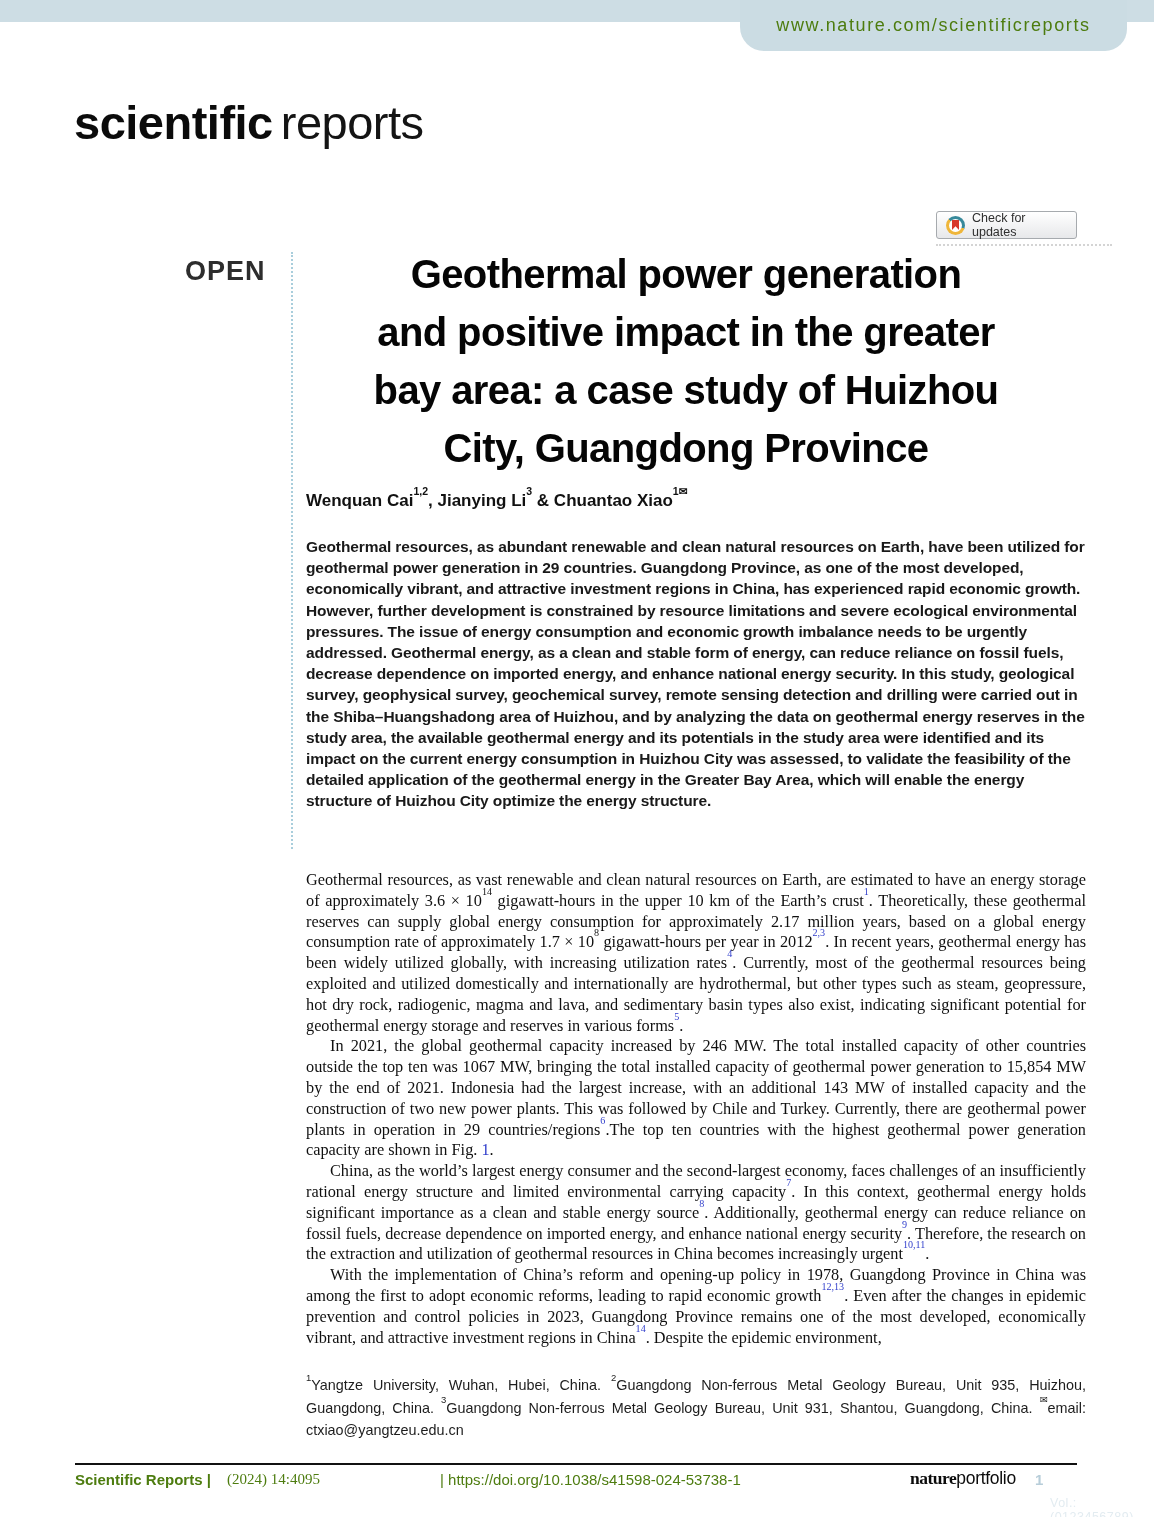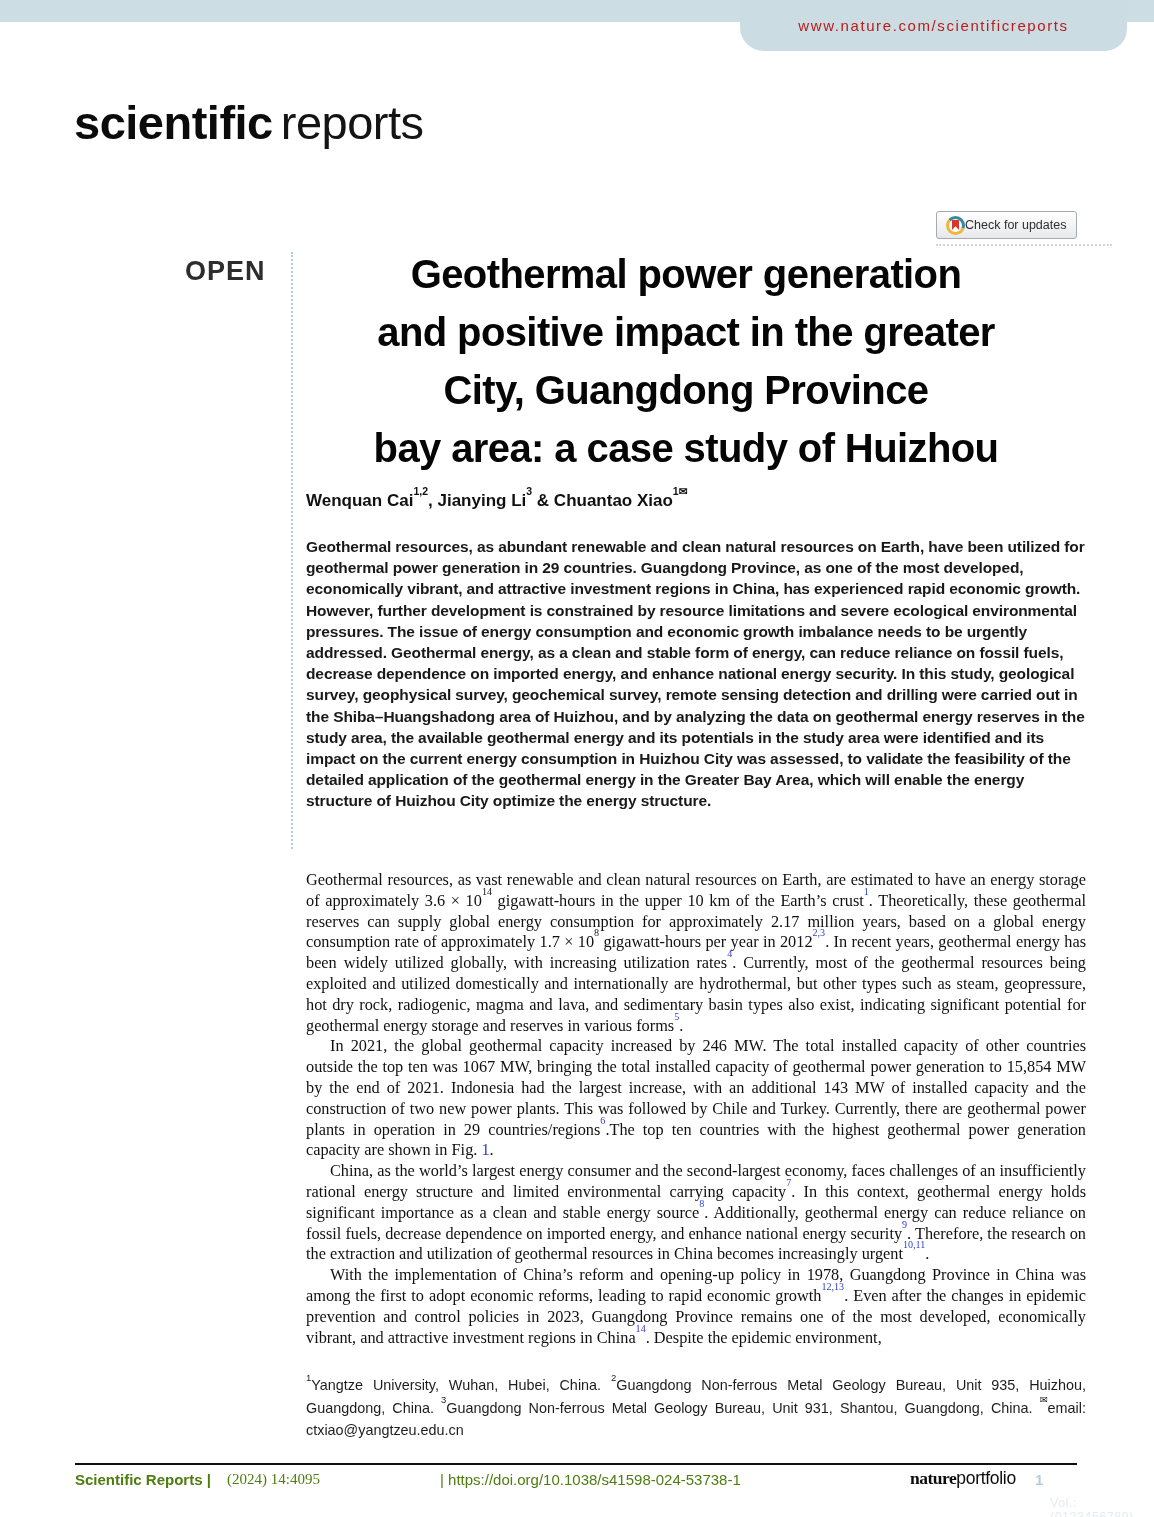--- a/index.html
+++ b/index.html
@@ -8,31 +8,31 @@
     position:relative; width:1154px; height:1517px;
     background:#ffffff; margin:0 auto; overflow:hidden;
   }
   
   .top-strip { position:absolute; top:0; left:0; width:1154px; height:22px; background:#cdddE4; background:#cdDDe4; }
   .url-box {
     position:absolute; top:0; left:740px; width:387px; height:51px;
     background:#cbdce3; border-radius:0 0 22px 24px;
     display:flex; align-items:center; justify-content:center;
   }
-  .url-box span { font-size:15px; letter-spacing:1.6px; color:#b91c1c; }
+  .url-box span { font-size:18px; letter-spacing:1.6px; color:#4d7c0f; }
   
   .logo { position:absolute; top:95px; left:74px; font-size:47px; letter-spacing:-0.5px; color:#0b0b0b; }
   .logo .lg-b { font-weight:700; }
   .logo .lg-l { font-weight:400; margin-left:8px; color:#141414; }
   
   .badge {
     position:absolute; top:211px; left:936px; width:141px; height:28px;
     border:1px solid #a6aaae; border-radius:3px;
     background:linear-gradient(#ffffff, #e7e8ea);
-    display:flex; align-items:center; padding:4px 9px;
+    display:flex; align-items:center; gap:7px; padding:4px 9px;
     cursor:pointer;
   }
   .badge-label { font-size:12.5px; color:#2f2f2f; }
   .cm-circle { width:19px; height:19px; border-radius:50%;
     background:conic-gradient(from 210deg, #efb63a 0 28%, #37899b 28% 72%, #efb63a 72% 100%);
     display:flex; align-items:center; justify-content:center; flex:0 0 auto; }
   .cm-inner { width:13px; height:13px; border-radius:50%; background:#fff;
     display:flex; align-items:center; justify-content:center; }
   .cm-bookmark { width:7px; height:10px; background:#d8382c;
     clip-path:polygon(0 0,100% 0,100% 100%,50% 62%,0 100%); }
@@ -101,22 +101,22 @@
   </div>
   <div class="badge-dots"></div>
 
   <div class="open-label">OPEN</div>
 
   <div class="title-dotline"></div>
 
   <h1 class="article-title">
     <div>Geothermal power generation</div>
     <div>and positive impact in the greater</div>
+    <div>bay area: a case study of Huizhou</div>
     <div>City, Guangdong Province</div>
-    <div>bay area: a case study of Huizhou</div>
   </h1>
 
   <div class="authors"><span>Wenquan Cai</span><sup class="ref-dark">1,2</sup><span>, Jianying Li</span><sup class="ref-dark">3</sup><span> &amp; Chuantao Xiao</span><sup class="ref-dark">1</sup><sup class="ref-dark">✉</sup></div>
 
   <div class="abstract">Geothermal resources, as abundant renewable and clean natural resources on Earth, have been utilized for geothermal power generation in 29 countries. Guangdong Province, as one of the most developed, economically vibrant, and attractive investment regions in China, has experienced rapid economic growth. However, further development is constrained by resource limitations and severe ecological environmental pressures. The issue of energy consumption and economic growth imbalance needs to be urgently addressed. Geothermal energy, as a clean and stable form of energy, can reduce reliance on fossil fuels, decrease dependence on imported energy, and enhance national energy security. In this study, geological survey, geophysical survey, geochemical survey, remote sensing detection and drilling were carried out in the Shiba–Huangshadong area of Huizhou, and by analyzing the data on geothermal energy reserves in the study area, the available geothermal energy and its potentials in the study area were identified and its impact on the current energy consumption in Huizhou City was assessed, to validate the feasibility of the detailed application of the geothermal energy in the Greater Bay Area, which will enable the energy structure of Huizhou City optimize the energy structure.</div>
 
   <div class="body-text">
       <p class=""><span>Geothermal resources, as vast renewable and clean natural resources on Earth, are estimated to have an energy storage of approximately 3.6 × 10</span><sup class="ref-dark">14</sup><span> gigawatt-hours in the upper 10 km of the Earth’s crust</span><sup class="ref-blue">1</sup><span>. Theoretically, these geothermal reserves can supply global energy consumption for approximately 2.17 million years, based on a global energy consumption rate of approximately 1.7 × 10</span><sup class="ref-dark">8</sup><span> gigawatt-hours per year in 2012</span><sup class="ref-blue">2,3</sup><span>. In recent years, geothermal energy has been widely utilized globally, with increasing utilization rates</span><sup class="ref-blue">4</sup><span>. Currently, most of the geothermal resources being exploited and utilized domestically and internationally are hydrothermal, but other types such as steam, geopressure, hot dry rock, radiogenic, magma and lava, and sedimentary basin types also exist, indicating significant potential for geothermal energy storage and reserves in various forms</span><sup class="ref-blue">5</sup><span>.</span></p>
       <p class="indent"><span>In 2021, the global geothermal capacity increased by 246 MW. The total installed capacity of other countries outside the top ten was 1067 MW, bringing the total installed capacity of geothermal power generation to 15,854 MW by the end of 2021. Indonesia had the largest increase, with an additional 143  MW of installed capacity and the construction of two new power plants. This was followed by Chile and Turkey. Currently, there are geothermal power plants in operation in 29 countries/regions</span><sup class="ref-blue">6</sup><span>.The top ten countries with the highest geothermal power generation capacity are shown in Fig. </span><span class="inline-blue">1</span><span>.</span></p>
       <p class="indent"><span>China, as the world’s largest energy consumer and the second-largest economy, faces challenges of an insufficiently rational energy structure and limited environmental carrying capacity</span><sup class="ref-blue">7</sup><span>. In this context, geothermal energy holds significant importance as a clean and stable energy source</span><sup class="ref-blue">8</sup><span>. Additionally, geothermal energy can reduce reliance on fossil fuels, decrease dependence on imported energy, and enhance national energy security</span><sup class="ref-blue">9</sup><span>. Therefore, the research on the extraction and utilization of geothermal resources in China becomes increasingly urgent</span><sup class="ref-blue">10,11</sup><span>.</span></p>

